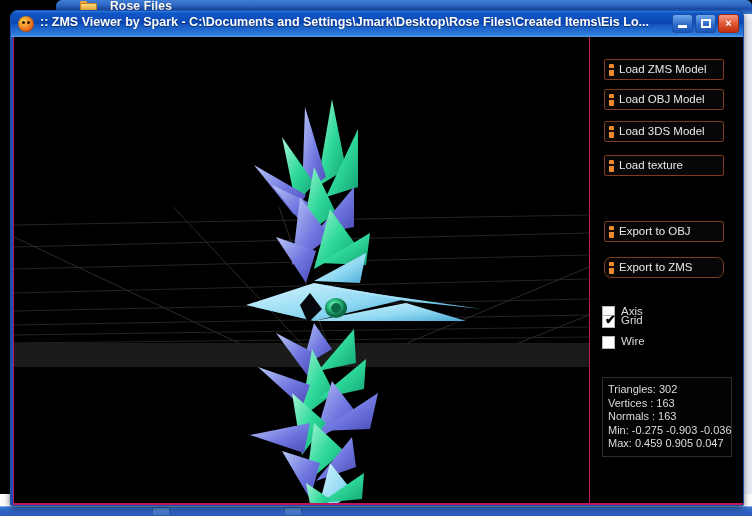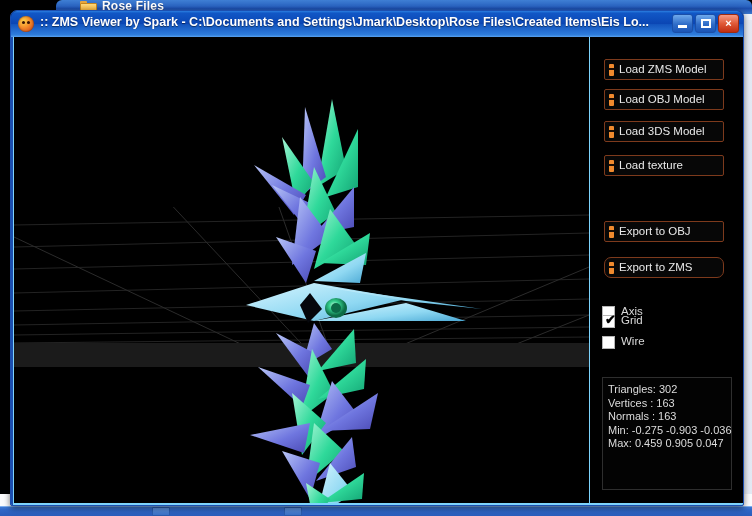--- a/index.html
+++ b/index.html
@@ -5,21 +5,21 @@
   html,body{margin:0;padding:0;background:#000;}
   body{width:752px;height:516px;overflow:hidden;font-family:"Liberation Sans",sans-serif;}
 
   
   #desktop{position:absolute;left:0;top:0;width:752px;height:516px;background:#000;overflow:hidden;}
 
   
   #bg-window{position:absolute;left:56px;top:0;width:696px;height:14px;
     background:linear-gradient(to bottom,#3f7fd4 0%,#2a63c0 45%,#1d4fae 60%,#3b79cf 100%);
     border-top-left-radius:6px;border-top-right-radius:6px;overflow:hidden;}
-  #bg-window .bgw-title{position:absolute;left:46px;top:-1px;color:#fff;font-size:12px;font-weight:bold;
+  #bg-window .bgw-title{position:absolute;left:54px;top:-1px;color:#fff;font-size:12px;font-weight:bold;
     letter-spacing:.2px;white-space:nowrap;text-shadow:0 1px 1px rgba(0,0,0,.45);}
   #bg-folder-icon{position:absolute;left:24px;top:1px;width:17px;height:12px;}
   #bg-folder-icon .tab{position:absolute;left:0;top:0;width:7px;height:3px;background:#e8a63c;border-radius:1px 1px 0 0;}
   #bg-folder-icon .body{position:absolute;left:0;top:2px;width:17px;height:10px;
     background:linear-gradient(to bottom,#ffd87a,#f0a92e);border-radius:1px;border:1px solid #c4851f;box-sizing:border-box;}
 
   
   #bg-client-top{position:absolute;left:56px;top:14px;width:696px;height:6px;background:#eef3fb;}
   #bg-client-right{position:absolute;left:736px;top:14px;width:16px;height:480px;background:#ffffff;}
   #bg-scroll-track{position:absolute;left:737px;top:20px;width:15px;height:474px;
@@ -51,21 +51,21 @@
   .winbtn{position:absolute;top:3px;width:21px;height:19px;border:1px solid #1b4fa8;box-sizing:border-box;
     border-radius:3px;cursor:pointer;}
   #btn-min{right:50px;background:linear-gradient(to bottom,#6fa9ec,#2f6cc8 55%,#1b55b6);}
   #btn-max{right:27px;background:linear-gradient(to bottom,#6fa9ec,#2f6cc8 55%,#1b55b6);}
   #btn-close{right:4px;background:linear-gradient(to bottom,#f79a84,#e05a38 50%,#c02c10);border-color:#9e2a10;}
   .winbtn .glyph{position:absolute;color:#fff;font-size:11px;line-height:17px;width:100%;text-align:center;font-weight:bold;}
   #btn-min .bar{position:absolute;left:5px;bottom:4px;width:9px;height:3px;background:#fff;}
   #btn-max .box{position:absolute;left:5px;top:4px;width:10px;height:9px;border:2px solid #fff;box-sizing:border-box;}
 
   
-  #win-body{position:absolute;left:0;top:26px;width:734px;height:470px;background:#7dd3fc;
+  #win-body{position:absolute;left:0;top:26px;width:734px;height:470px;background:#be185d;
     border:2px solid #1c4fb0;border-top:none;box-sizing:border-box;}
 
   
   #viewport{position:absolute;left:1px;top:0px;width:575px;height:466px;background:#000;overflow:hidden;}
   #grid-floor{position:absolute;left:0;top:170px;width:575px;height:150px;}
   #horizon-band{position:absolute;left:0;top:306px;width:575px;height:24px;background:#1b1b1b;}
 
   
   #panel{position:absolute;left:577px;top:0px;width:155px;height:466px;background:#000;}
 
@@ -74,21 +74,21 @@
   .tool-btn .bicon{position:absolute;left:4px;top:4px;width:5px;height:12px;
     background:linear-gradient(to bottom,#f08a2e 0 4px,#1a0d05 4px 6px,#f08a2e 6px 12px);border-radius:1px;}
   .tool-btn .blabel{position:absolute;left:14px;top:3px;color:#e9e9e9;font-size:11.5px;white-space:nowrap;}
 
   .chk-row{position:absolute;left:12px;width:130px;height:17px;cursor:pointer;}
   .chk-box{position:absolute;left:0;top:1px;width:13px;height:13px;background:#ffffff;
     border:1px solid #b5b5b5;box-sizing:border-box;}
   .chk-box .tick{position:absolute;left:2px;top:-3px;color:#000;font-size:13px;line-height:13px;font-weight:bold;}
   .chk-label{position:absolute;left:19px;top:0px;color:#d8d8d8;font-size:11.5px;}
 
-  #info-box{position:absolute;left:12px;top:340px;width:130px;height:113px;background:#030303;
+  #info-box{position:absolute;left:12px;top:340px;width:130px;height:80px;background:#030303;
     border:1px solid #2e2e2e;box-sizing:border-box;padding:5px 0 0 5px;}
   #info-box .line{color:#dcdcdc;font-size:11px;line-height:13.5px;white-space:nowrap;}
 </style>
 </head>
 <body>
 
 <div id="desktop">
 
   <div id="bg-client-right"></div>
   <div id="bg-client-bottom"></div>

